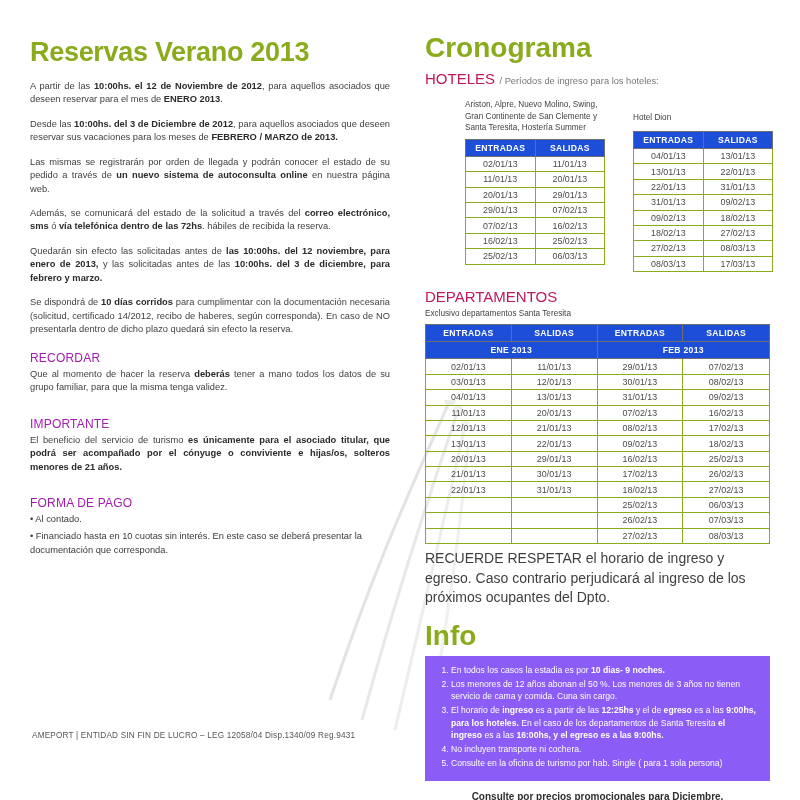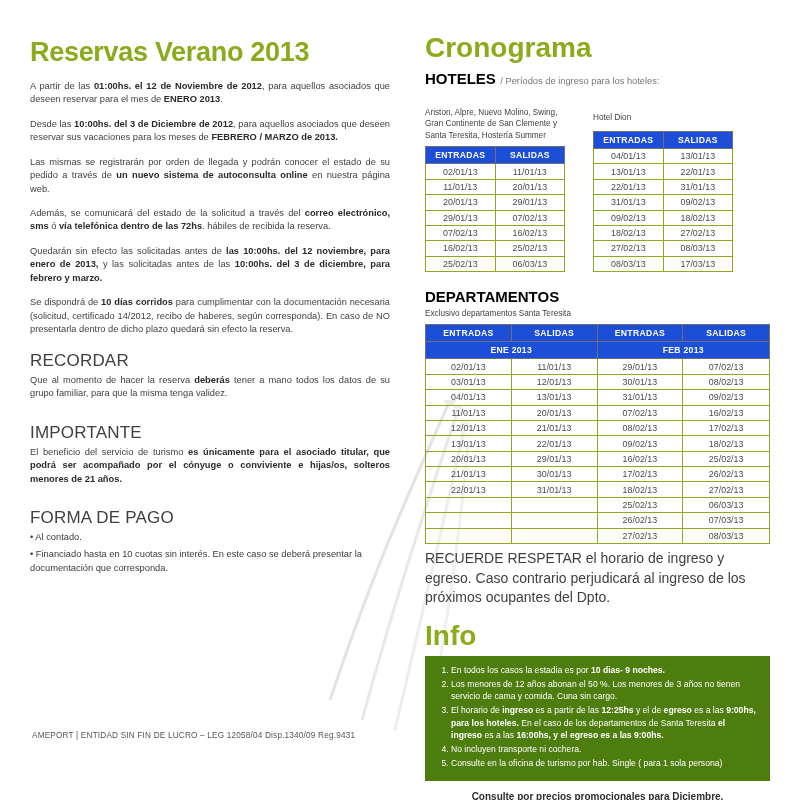--- a/index.html
+++ b/index.html
@@ -22,57 +22,57 @@
   .title-main {
     color:#8aab1c; font-size:27px; font-weight:bold; letter-spacing:-0.3px;
     margin:4px 0 12px 0; line-height:1.1;
   }
   .p {
     font-size:9.3px; line-height:1.45; margin:0 0 11px 0; color:#3f3f3f;
     text-align:justify;
   }
   .p b { color:#2b2b2b; }
   .sub-head {
-    color:#404040; font-size:17px; margin:14px 0 3px 0; font-weight:normal;
+    color:#a21caf; font-size:12px; margin:14px 0 3px 0; font-weight:normal;
     letter-spacing:0.2px;
   }
   .list-p { font-size:9.3px; line-height:1.5; margin:0 0 3px 0; }
   .footer-note {
     position:absolute; left:32px; top:731px; font-size:8.2px; color:#555;
     letter-spacing:0.2px;
   }
 
   
   .right { position:absolute; left:425px; top:34px; width:345px; }
   .h-crono { color:#8aab1c; font-size:28px; font-weight:bold; margin:0 0 8px 0; line-height:1; }
-  .h-sec { color:#000000; font-size:15px; margin:0 0 3px 0; font-weight:bold; }
+  .h-sec { color:#be185d; font-size:15px; margin:0 0 3px 0; font-weight:normal; }
   .tiny { font-size:8.2px; line-height:1.4; color:#3f3f3f; margin:0 0 5px 0; }
 
   table.t { border-collapse:collapse; font-size:9px; }
   table.t th {
     background:#1d4ed8; color:#fff; font-size:8.6px; font-weight:bold;
     padding:3px 0; text-align:center; letter-spacing:0.3px;
     border:1px solid #6f6f6f;
   }
   table.t td {
     border:1px solid #8aab1c; text-align:center; padding:2.2px 0;
     color:#4a4a4a; font-size:8.9px; height:15px;
   }
 
-  .tables-row { display:flex; gap:28px; align-items:flex-end; }
+  .tables-row { display:flex; gap:28px; align-items:center;margin-left:40px; }
   .tbl-hotels1 { width:140px; }
   .tbl-hotels2 { width:140px; }
 
   .dept-wrap { margin-top:16px; }
   .dept-table { width:345px; }
 
   .note-sm { font-size:14px; line-height:1.4; color:#3f3f3f; margin-top:5px; }
 
   .info-box {
-    margin-top:6px; background:#4d7c0f; color:#fff; padding:8px 12px 10px 12px;
+    margin-top:6px; background:#8b5cf6; color:#fff; padding:8px 12px 10px 12px;
     width:345px;
   }
   .info-box ol { margin:0; padding-left:14px; }
   .info-box li { font-size:8.6px; line-height:1.42; margin-bottom:2px; }
   .h-info { color:#8aab1c; font-size:28px; font-weight:bold; margin:6px 0 2px 0; line-height:1; }
   .promo { text-align:center; font-size:10px; font-weight:bold; color:#2f2f2f; margin-top:10px; }
 </style>
 </head>
 <body>
 
@@ -84,21 +84,21 @@
     <path d="M165 25 C150 95 130 180 95 330" stroke="#ededed" stroke-width="3" fill="none"></path>
     <path d="M168 45 C162 110 152 200 128 330" stroke="#f0f0f0" stroke-width="3" fill="none"></path>
     <circle cx="150" cy="0" r="6" fill="#ececec"></circle>
     <circle cx="158" cy="10" r="5" fill="#efefef"></circle>
     <circle cx="165" cy="25" r="5" fill="#f1f1f1"></circle>
   </svg>
 
   <div class="left">
     <h1 class="title-main">Reservas Verano 2013</h1>
 
-    <p class="p">A partir de las <b>01:00hs. el 12 de Noviembre de 2012</b>, para aquellos asociados que deseen reservar para el mes de <b>ENERO 2013</b>.</p>
+    <p class="p">A partir de las <b>10:00hs. el 12 de Noviembre de 2012</b>, para aquellos asociados que deseen reservar para el mes de <b>ENERO 2013</b>.</p>
     <p class="p">Desde las <b>10:00hs. del  3 de Diciembre de 2012</b>, para aquellos asociados que deseen reservar sus vacaciones para los meses de <b>FEBRERO / MARZO de 2013.</b></p>
     <p class="p">Las mismas se registrarán por orden de llegada y podrán conocer el estado de su pedido a través de <b>un nuevo sistema de autoconsulta online</b> en nuestra página web.</p>
     <p class="p">Además, se comunicará del estado de la solicitud a través del <b>correo electrónico, sms</b> ó <b>vía telefónica dentro de las 72hs</b>. hábiles de recibida la reserva.</p>
     <p class="p">Quedarán sin efecto las solicitadas antes de <b>las 10:00hs. del 12 noviembre, para enero de 2013,</b> y las solicitadas antes de las <b>10:00hs. del 3 de diciembre, para febrero y marzo.</b></p>
     <p class="p">Se dispondrá de <b>10 días corridos</b> para cumplimentar con la documentación necesaria (solicitud, certificado 14/2012, recibo de haberes, según corresponda). En caso de NO presentarla dentro de dicho plazo quedará sin efecto la reserva.</p>
 
     <h2 class="sub-head">RECORDAR</h2>
     <p class="p">Que al  momento de hacer la reserva <b>deberás</b> tener a mano todos los datos de su grupo familiar,  para que  la misma tenga validez.</p>
 
     <h2 class="sub-head" style="margin-top:22px;">IMPORTANTE</h2>

